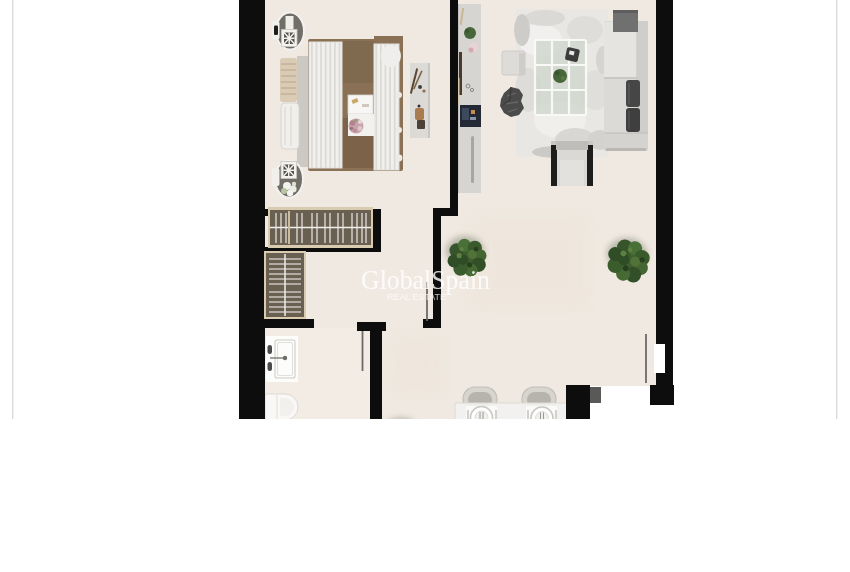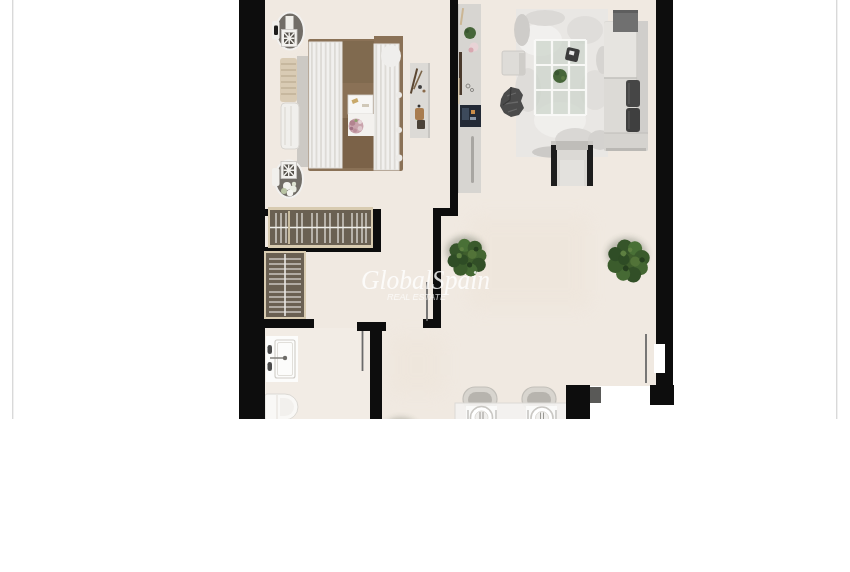--- a/index.html
+++ b/index.html
@@ -1,16 +1,16 @@
 <!DOCTYPE html>
 <html><head>
 <meta charset="utf-8">
 <style>
   html,body{margin:0;padding:0;background:#ffffff;}
-  #page{position:relative;width:850px;height:419px;overflow:hidden;font-family:"Liberation Sans",sans-serif;font-style:italic;}
+  #page{position:relative;width:850px;height:419px;overflow:hidden;font-family:"Liberation Sans",sans-serif;}
 </style>
 </head>
 <body>
 <div id="page">
 <svg width="850" height="572" viewBox="0 0 850 572">
 <defs>
   <pattern id="vs" width="4.6" height="8" patternUnits="userSpaceOnUse">
     <rect width="4.6" height="8" fill="#f1f0ee"></rect>
     <rect x="2.9" width="1.5" height="8" fill="#d9d6d1"></rect>
   </pattern>

